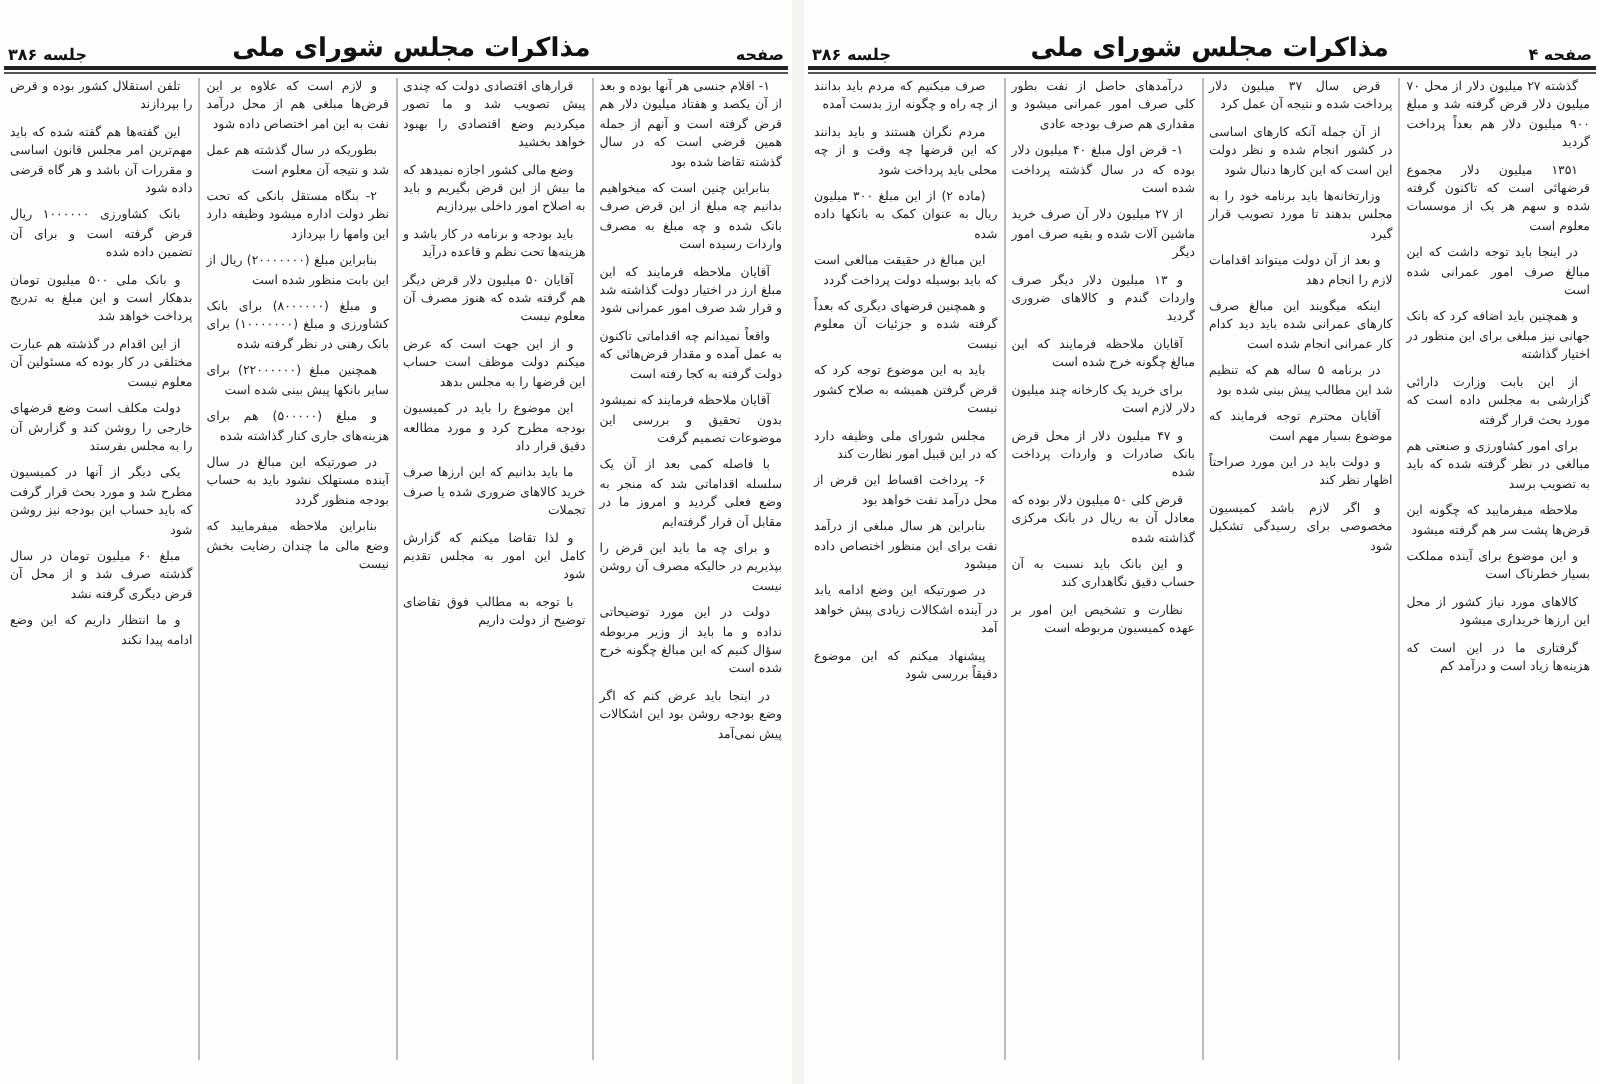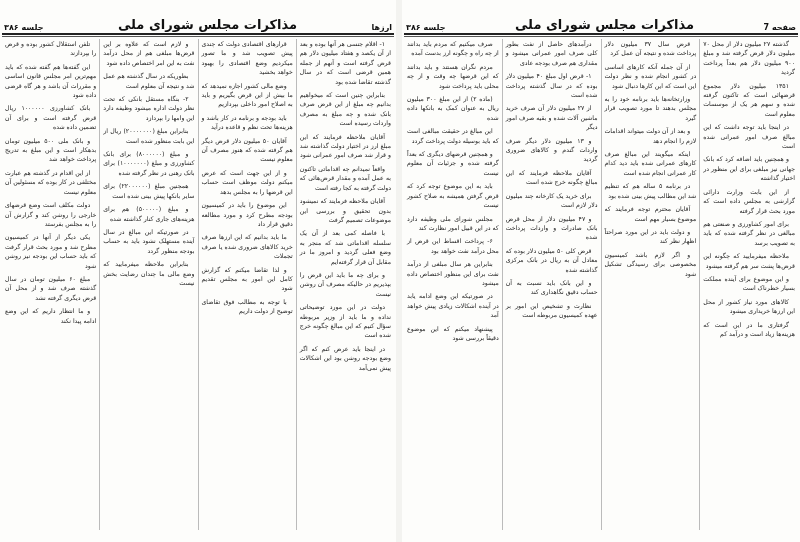--- a/index.html
+++ b/index.html
@@ -46,21 +46,21 @@
   .col:last-child { border-left:none; }
   .col p { margin:0 0 4px 0; text-indent:6px; }
 </style>
 </head>
 <body>
 
 <div class="page left">
   <div class="header">
     <span>جلسه ۳۸۶</span>
     <span class="title">مذاکرات مجلس شورای ملی</span>
-    <span>ارزها</span>
+    <span>صفحه</span>
   </div>
   <div class="rule"></div>
   <div class="rule thin"></div>
   <div class="columns">
     <div class="col">
         <p>۱- اقلام جنسی هر آنها بوده و بعد از آن یکصد و هفتاد میلیون دلار هم قرض گرفته است و آنهم از جمله همین قرضی است که در سال گذشته تقاضا شده بود</p>
         <p>بنابراین چنین است که میخواهیم بدانیم چه مبلغ از این قرض صرف بانک شده و چه مبلغ به مصرف واردات رسیده است</p>
         <p>آقایان ملاحظه فرمایند که این مبلغ ارز در اختیار دولت گذاشته شد و قرار شد صرف امور عمرانی شود</p>
         <p>واقعاً نمیدانم چه اقداماتی تاکنون به عمل آمده و مقدار قرض‌هائی که دولت گرفته به کجا رفته است</p>
         <p>آقایان ملاحظه فرمایند که نمیشود بدون تحقیق و بررسی این موضوعات تصمیم گرفت</p>
@@ -104,21 +104,21 @@
       </div>
   </div>
 </div>
 
 <div class="gutter"></div>
 
 <div class="page right">
   <div class="header">
     <span>جلسه ۳۸۶</span>
     <span class="title">مذاکرات مجلس شورای ملی</span>
-    <span>صفحه 7</span>
+    <span>صفحه ۴</span>
   </div>
   <div class="rule"></div>
   <div class="rule thin"></div>
   <div class="columns">
     <div class="col">
         <p>گذشته ۲۷ میلیون دلار از محل ۷۰ میلیون دلار قرض گرفته شد و مبلغ ۹۰۰ میلیون دلار هم بعداً پرداخت گردید</p>
         <p>۱۳۵۱ میلیون دلار مجموع قرضهائی است که تاکنون گرفته شده و سهم هر یک از موسسات معلوم است</p>
         <p>در اینجا باید توجه داشت که این مبالغ صرف امور عمرانی شده است</p>
         <p>و همچنین باید اضافه کرد که بانک جهانی نیز مبلغی برای این منظور در اختیار گذاشته</p>
         <p>از این بابت وزارت دارائی گزارشی به مجلس داده است که مورد بحث قرار گرفته</p>

